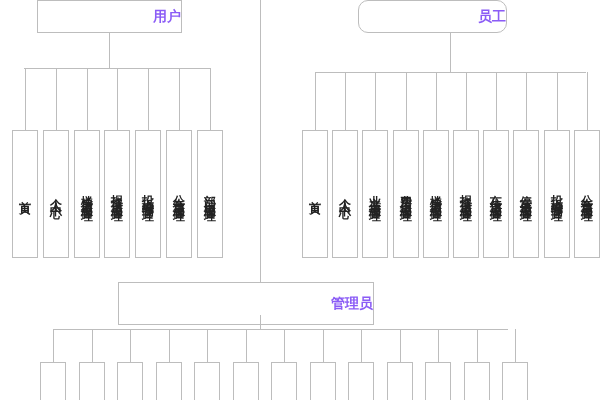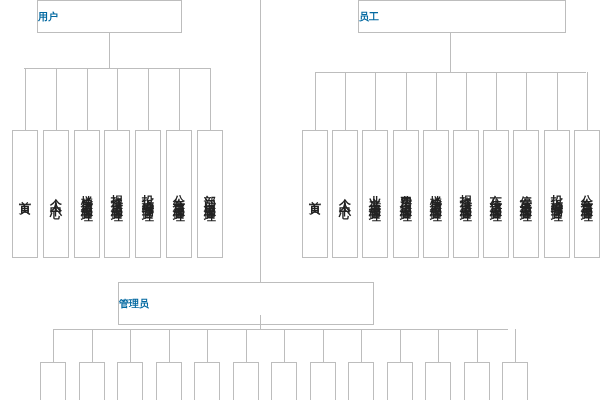--- a/index.html
+++ b/index.html
@@ -1,19 +1,19 @@
 <!DOCTYPE html>
 <html><head>
 <meta charset="utf-8">
 <style>
   html, body { margin:0; padding:0; background:#ffffff; }
   body { width:600px; height:400px; position:relative; overflow:hidden;
          font-family: "DejaVu Sans", sans-serif; color:#222; }
   .box { position:absolute; box-sizing:border-box; border:1px solid #bdbdbd; background:#fff; }
-  .role { display:flex; align-items:center; justify-content:flex-start; font-size:10px; font-weight:bold; color:#0369a1; }
+  .role { display:flex; align-items:center; justify-content:flex-end; font-size:14px; font-weight:bold; color:#8b5cf6; }
   .leaf { display:flex; align-items:center; justify-content:center; }
   .leaf span { writing-mode: vertical-rl; text-orientation: upright; font-size:12px; font-weight:bold; letter-spacing:3px; color:#222; line-height:1; }
   .line { position:absolute; background:#bdbdbd; }
 </style>
 </head>
 <body>
 
 <div class="line" style="left:260px;top:0;width:1px;height:282px;"></div>
 
 <div class="box role" style="left:37px;top:0;width:145px;height:33px;">
@@ -45,21 +45,21 @@
     <div class="line" style="left: 179px; top: 68px; width: 1px; height: 62px;"></div>
     <div class="box leaf" style="left: 166px; top: 130px; width: 26px; height: 128px;">
       <span>公告信息管理</span>
     </div>
     <div class="line" style="left: 210px; top: 68px; width: 1px; height: 62px;"></div>
     <div class="box leaf" style="left: 197px; top: 130px; width: 26px; height: 128px;">
       <span>部门信息管理</span>
     </div>
   </div>
 
-<div class="box role" style="left:358px;top:0;width:208px;height:33px;">
+<div class="box role" style="left:358px;top:0;width:149px;height:33px;border-radius:10px;">
   <span>员工</span>
 </div>
 <div class="line" style="left:450px;top:33px;width:1px;height:40px;"></div>
 <div class="line" style="left:315px;top:72px;width:271px;height:1px;"></div>
 <div id="staff-leaves">
     <div class="line" style="left: 315px; top: 72px; width: 1px; height: 58px;"></div>
     <div class="box leaf" style="left: 302px; top: 130px; width: 26px; height: 128px;">
       <span>首页</span>
     </div>
     <div class="line" style="left: 345px; top: 72px; width: 1px; height: 58px;"></div>

